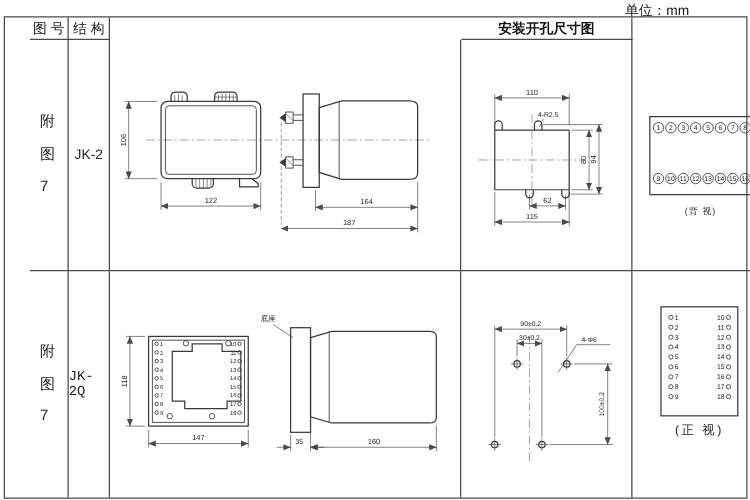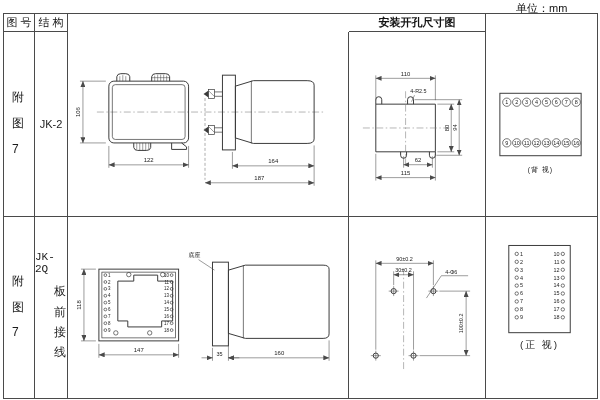--- a/index.html
+++ b/index.html
@@ -1,26 +1,26 @@
 <!DOCTYPE html>
 <html><head>
 <meta charset="utf-8">
 <style>
   html,body{margin:0;padding:0;background:#fff;}
   .page{position:relative;width:600px;height:400px;background:#fff;
         font-family:"Liberation Sans",sans-serif;color:#1c1c1c;overflow:hidden;}
-  .unit{position:absolute;top:1px;left:516px;font-size:11px;color:#111;}
+  .unit{position:absolute;top:1px;left:500px;font-size:11px;color:#111;}
   .tbl{position:absolute;left:3px;top:13px;width:593px;height:384px;border:1px solid #4a4a4a;}
   .cell{position:absolute;box-sizing:border-box;border-right:1px solid #4a4a4a;border-bottom:1px solid #4a4a4a;
-        display:flex;align-items:center;justify-content:center;overflow:hidden;}
+        display:flex;align-items:center;justify-content:center;overflow:hidden;margin-left:20px;}
   .cell.last{border-right:none;}
   .cell.bot{border-bottom:none;}
   .hdr{font-size:11px;white-space:pre;color:#141414;}
   .vert{width:1.15em;text-align:left;word-break:break-all;line-height:2.15;font-size:12px;}
-  .structWrap{display:flex;flex-direction:column;align-items:flex-end;gap:7px;}
+  .structWrap{display:flex;flex-direction:column;align-items:flex-start;gap:7px;}
   .model{font-size:11px;}
   .wiring{width:1.15em;text-align:center;word-break:break-all;line-height:1.7;font-size:12px;}
   svg{display:block;}
   svg text{font-family:"Liberation Sans",sans-serif;fill:#222;}
   .t6{font-size:6px;} .t55{font-size:5.5px;} .t45{font-size:4.5px;}
   .cap{font-size:7px;letter-spacing:1px;} .cap2{font-size:10px;letter-spacing:2px;}
   .mid{text-anchor:middle;} .end{text-anchor:end;}
   .ln{fill:none;stroke:#3b3b3b;stroke-width:1;}
   .ln2{fill:none;stroke:#3b3b3b;stroke-width:0.7;}
   .dm{fill:none;stroke:#4a4a4a;stroke-width:0.55;}
@@ -246,21 +246,20 @@
         <text class="cap mid" x="55" y="140">(背 视)</text>
       </svg>
     </div>
 
     <div class="cell bot" style="left:0;top:203px;width:31px;height:181px;">
       <div class="vert">附图7</div>
     </div>
     <div class="cell bot" style="left:31px;top:203px;width:33px;height:181px;font-family:Liberation Mono, monospace;">
       <div class="structWrap">
         <div class="model">JK-2Q</div>
-        <div class="wiring">板前接线</div>
       </div>
     </div>
 
     <div class="cell bot" style="left:64px;top:203px;width:281px;height:181px;">
       <svg viewBox="0 0 281 181" width="281" height="181">
         <g>
           <rect class="ln" x="31" y="52" width="80" height="72"></rect>
           <rect class="ln2" x="34" y="55" width="74" height="66"></rect>
           <path class="ln" d="M50,64 H66 V58 H90 V64 H105 V104 H94 V110 H60 V104 H50 Z"></path>
           <circle class="ln2" cx="61" cy="57.5" r="2.2"></circle>

